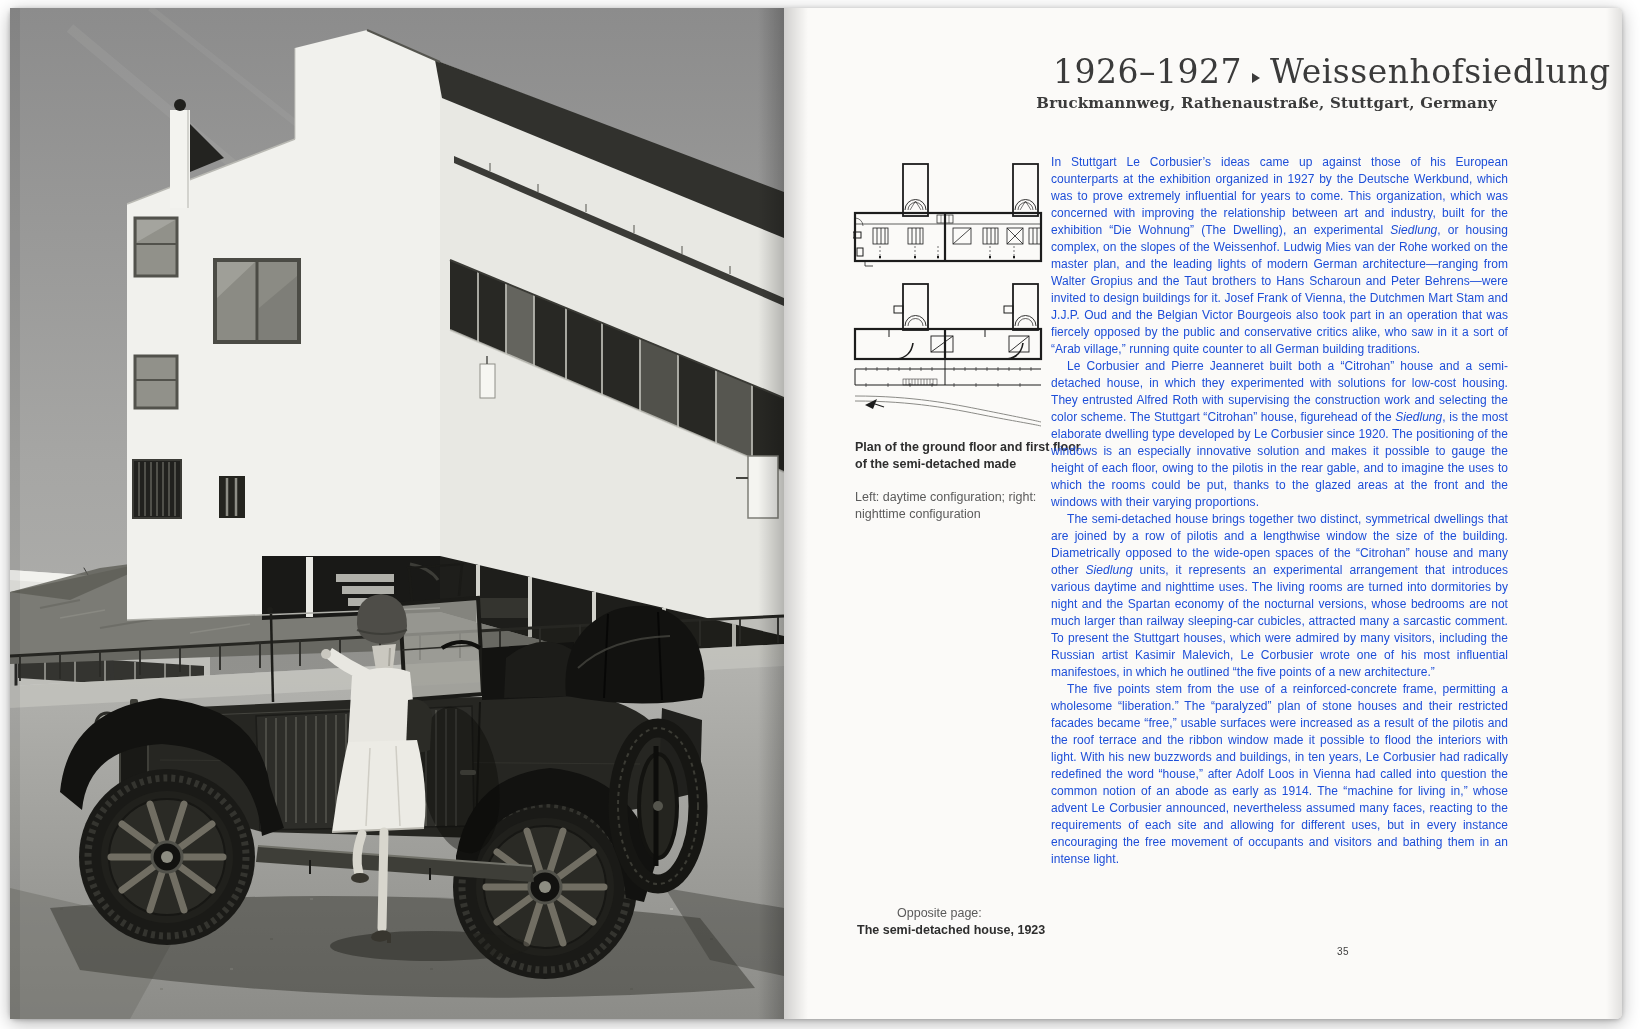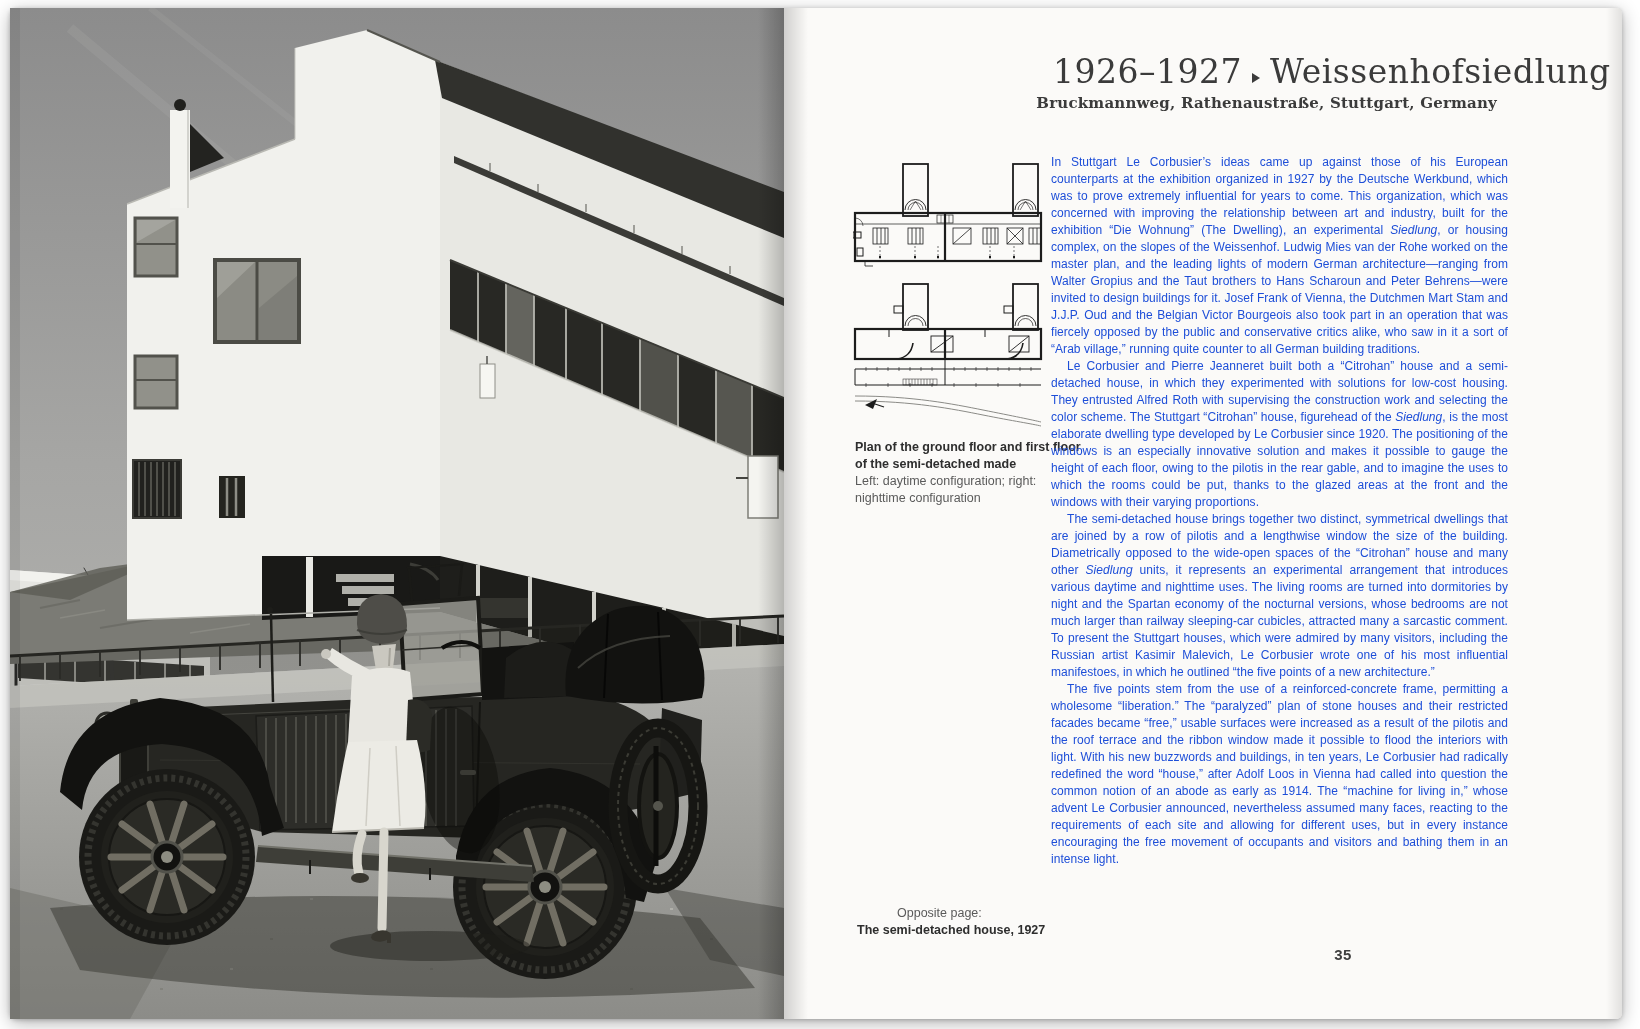--- a/index.html
+++ b/index.html
@@ -18,34 +18,34 @@
 
   .title-block{position:absolute;left:269px;top:44px;white-space:nowrap;color:#3b3b3b;
                font-family:"DejaVu Serif","Liberation Serif",serif;font-size:33px;letter-spacing:.5px;}
   .title-block .sep{display:inline-block;margin:0 9px 4px 9px;vertical-align:middle;}
   .subtitle{position:absolute;left:0;right:125px;top:86px;text-align:right;color:#3b3b3b;
             font-family:"DejaVu Serif","Liberation Serif",serif;font-weight:bold;font-size:15px;letter-spacing:.2px;padding-left:18px;}
 
   .plan-box{position:absolute;left:69px;top:150px;width:192px;height:272px;}
   .plan-caption{position:absolute;left:71px;top:431px;width:230px;font-size:12.5px;line-height:16.5px;}
   .plan-caption .cap-bold{font-weight:bold;color:#2e2e2e;}
-  .plan-caption .cap-reg{color:#5a5a5a;margin-top:1px;}
+  .plan-caption .cap-reg{color:#5a5a5a;margin-top:17px;}
 
   .body-col{position:absolute;left:267px;top:146px;width:457px;color:#1d4ed8;
             font-size:12px;line-height:17px;text-align:justify;letter-spacing:.05px;}
   .body-col p{margin:0;}
   .body-col p + p{text-indent:16px;}
   .body-col em{font-style:italic;}
 
   .opposite-caption{position:absolute;left:73px;top:897px;font-size:12.5px;line-height:17px;}
   .opposite-caption .cap-reg{color:#5a5a5a;margin-left:40px;}
   .opposite-caption .cap-bold{font-weight:bold;color:#2e2e2e;}
 
   .page-number{position:absolute;left:544px;top:938px;width:30px;text-align:center;
-               color:#3e3e3e;font-size:15px;font-weight:bold;letter-spacing:.5px;}
+               color:#3e3e3e;font-size:10px;font-weight:normal;letter-spacing:.5px;}
 </style>
 </head>
 <body>
 
 <div class="spread">
 
   <div class="page-left">
     <svg width="774" height="1011" viewBox="0 0 774 1011" xmlns="http://www.w3.org/2000/svg">
       <defs>
         <linearGradient id="skyG" x1="0" y1="0" x2="0" y2="1">
@@ -608,21 +608,21 @@
 
     <div class="body-col">
       <p>In Stuttgart Le Corbusier’s ideas came up against those of his European counterparts at the exhibition organized in 1927 by the Deutsche Werkbund, which was to prove extremely influential for years to come. This organization, which was concerned with improving the relationship between art and industry, built for the exhibition “Die Wohnung” (The Dwelling), an experimental <em>Siedlung</em>, or housing complex, on the slopes of the Weissenhof. Ludwig Mies van der Rohe worked on the master plan, and the leading lights of modern German architecture—ranging from Walter Gropius and the Taut brothers to Hans Scharoun and Peter Behrens—were invited to design buildings for it. Josef Frank of Vienna, the Dutchmen Mart Stam and J.J.P. Oud and the Belgian Victor Bourgeois also took part in an operation that was fiercely opposed by the public and conservative critics alike, who saw in it a sort of “Arab village,” running quite counter to all German building traditions.</p>
       <p>Le Corbusier and Pierre Jeanneret built both a “Citrohan” house and a semi-detached house, in which they experimented with solutions for low-cost housing. They entrusted Alfred Roth with supervising the construction work and selecting the color scheme. The Stuttgart “Citrohan” house, figurehead of the <em>Siedlung</em>, is the most elaborate dwelling type developed by Le Corbusier since 1920. The positioning of the windows is an especially innovative solution and makes it possible to gauge the height of each floor, owing to the pilotis in the rear gable, and to imagine the uses to which the rooms could be put, thanks to the glazed areas at the front and the windows with their varying proportions.</p>
       <p>The semi-detached house brings together two distinct, symmetrical dwellings that are joined by a row of pilotis and a lengthwise window the size of the building. Diametrically opposed to the wide-open spaces of the “Citrohan” house and many other <em>Siedlung</em> units, it represents an experimental arrangement that introduces various daytime and nighttime uses. The living rooms are turned into dormitories by night and the Spartan economy of the nocturnal versions, whose bedrooms are not much larger than railway sleeping-car cubicles, attracted many a sarcastic comment. To present the Stuttgart houses, which were admired by many visitors, including the Russian artist Kasimir Malevich, Le Corbusier wrote one of his most influential manifestoes, in which he outlined “the five points of a new architecture.”</p>
       <p>The five points stem from the use of a reinforced-concrete frame, permitting a wholesome “liberation.” The “paralyzed” plan of stone houses and their restricted facades became “free,” usable surfaces were increased as a result of the pilotis and the roof terrace and the ribbon window made it possible to flood the interiors with light. With his new buzzwords and buildings, in ten years, Le Corbusier had radically redefined the word “house,” after Adolf Loos in Vienna had called into question the common notion of an abode as early as 1914. The “machine for living in,” whose advent Le Corbusier announced, nevertheless assumed many faces, reacting to the requirements of each site and allowing for different uses, but in every instance encouraging the free movement of occupants and visitors and bathing them in an intense light.</p>
     </div>
 
     <div class="opposite-caption">
       <div class="cap-reg">Opposite page:</div>
-      <div class="cap-bold">The semi-detached house, 1927</div>
+      <div class="cap-bold">The semi-detached house, 1923</div>
     </div>
 
     <div class="page-number">35</div>
 
     <div class="gutter-right"></div>
     <div class="edge-right"></div>
   </div>
 
 </div>
 

